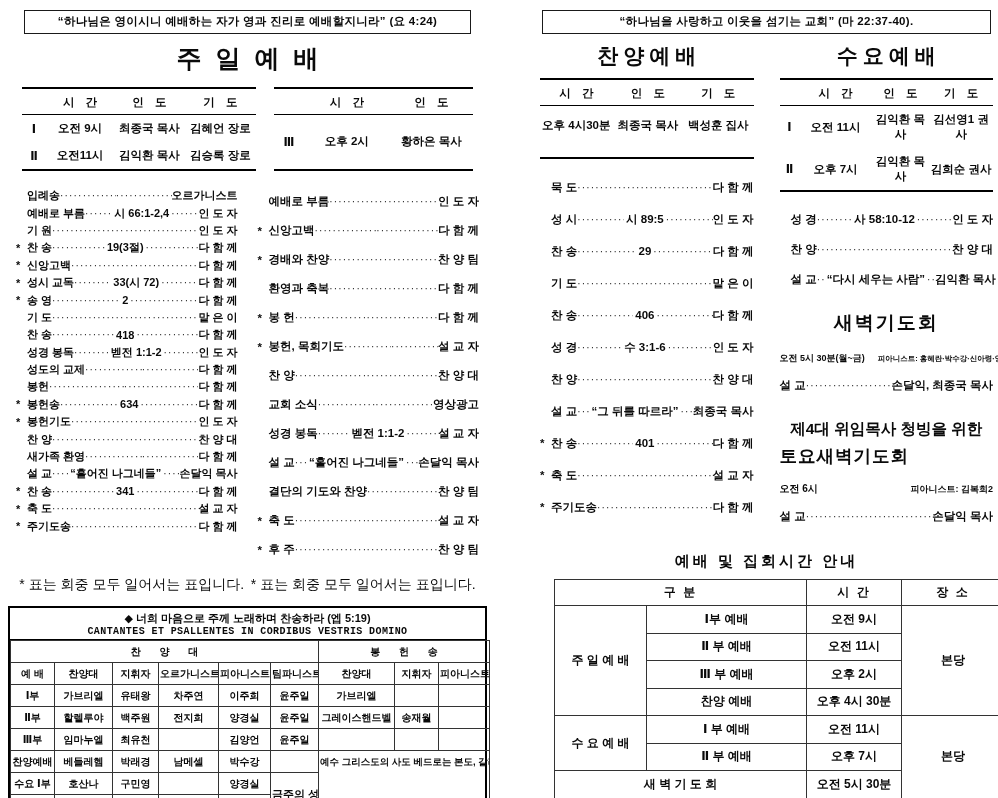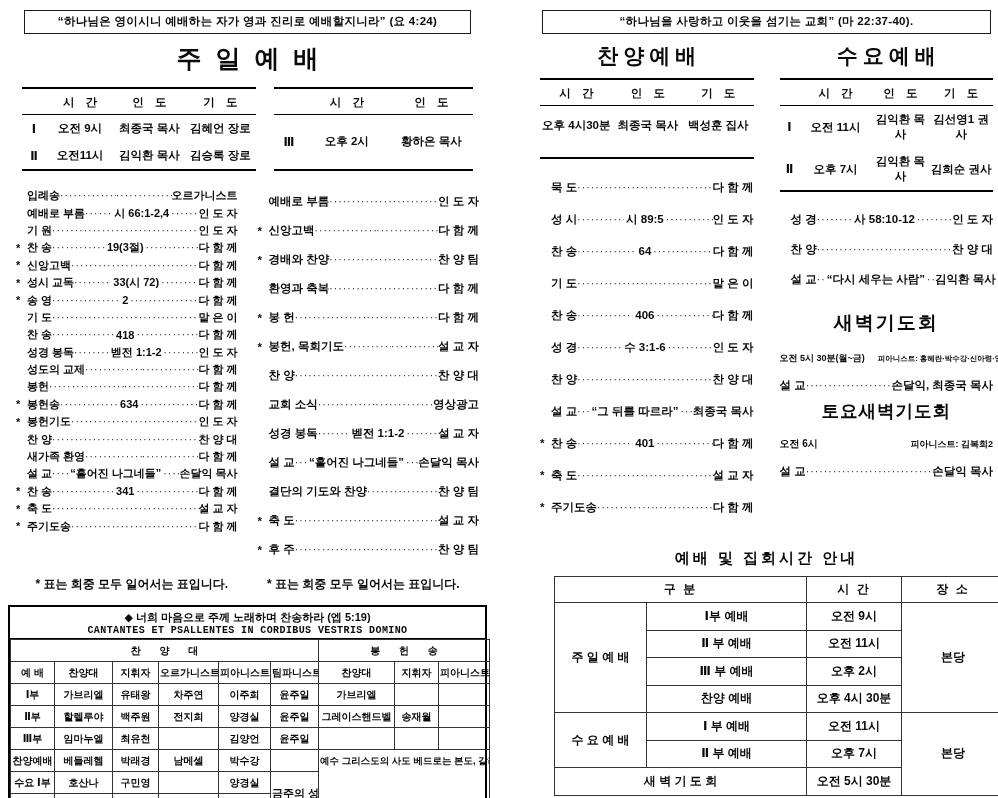--- a/index.html
+++ b/index.html
@@ -57,21 +57,21 @@
   .olabel { flex:none; white-space:pre; }
   .dots {
     flex:1 1 0; min-width:8px; overflow:hidden; white-space:nowrap;
     font-weight:400; font-size:10px; color:#1a1a1a; letter-spacing:1.2px;
   }
   .dots::after { content:"······························································································································"; }
   .omid { flex:none; white-space:pre; padding:0 2px; }
   .owho { flex:none; white-space:pre; }
 
   .footnotes { display:flex; margin:12px 8px 0; }
-  .footnotes span { flex:1; text-align:center; font-size:12px; font-weight:700; }
+  .footnotes span { flex:1; text-align:center; font-size:14px; font-weight:400; }
 
   
   .choir-box { margin:12px 0 0; border:2px solid #000; }
   .choir-title { text-align:center; padding:3px 0 2px; border-bottom:1.5px solid #000; }
   .choir-title .ko { font-size:11px; font-weight:700; }
   .choir-title .la { font-size:10px; font-weight:700; letter-spacing:.4px;font-family:Liberation Mono, monospace; }
   table.choir { width:100%; border-collapse:collapse; font-size:10px; table-layout:fixed; }
   table.choir th, table.choir td {
     border:1px solid #333; text-align:center; padding:3.5px 1px;
     overflow:hidden; white-space:nowrap; font-weight:700;
@@ -89,21 +89,21 @@
   .pcol .sched { margin-top:8px; }
   .pcol .olist { margin-top:12px; }
 
   .dawn-title { text-align:center; font-size:19px; font-weight:800; letter-spacing:2px; margin-top:16px; }
   .dawn-info { display:flex; justify-content:flex-start; align-items:baseline; margin-top:16px; }
   .dawn-info .t { font-size:9px;  font-weight:700; white-space:nowrap; }
   .dawn-info .p { font-size:7.5px; font-weight:700; white-space:nowrap;padding-left:13px; }
   .sermon-row { margin-top:10px; height:20px; }
 
   .sat-line1 { text-align:center; font-size:15.5px; font-weight:800; margin-top:24px; }
-  .sat-line2 { text-align:center; font-size:17.5px; font-weight:800; letter-spacing:1px; margin-top:4px; }
+  .sat-line2 { font-size:17.5px; font-weight:800; letter-spacing:1px; margin-top:4px; }
   .sat-info { display:flex; justify-content:space-between; align-items:baseline; margin-top:14px; }
   .sat-info .t { font-size:10px; font-weight:700; }
   .sat-info .p { font-size:9px;  font-weight:700; }
 
   
   .times-title { text-align:center; font-size:15px; font-weight:800; letter-spacing:3px; margin-top:26px; }
   table.times {
     width:calc(100% - 30px); margin:8px 2px 0 28px;
     border-collapse:collapse; font-size:12px; font-weight:700; table-layout:fixed;
   }
@@ -632,21 +632,21 @@
               <span class="dots"></span>
               <span class="omid">시 89:5</span>
               <span class="dots"></span>
               <span class="owho">인 도 자</span>
             </div>
 
             <div class="orow">
               <span class="star"></span>
               <span class="olabel">찬 송</span>
               <span class="dots"></span>
-              <span class="omid">64</span>
+              <span class="omid">29</span>
               <span class="dots"></span>
               <span class="owho">다 함 께</span>
             </div>
 
             <div class="orow">
               <span class="star"></span>
               <span class="olabel">기 도</span>
               <span class="dots"></span>
 
               <span class="dots"></span>
@@ -789,20 +789,21 @@
             <span class="p">피아니스트: 홍혜란·박수강·신아령·양경실</span>
           </div>
           <div class="orow sermon-row">
             <span class="olabel">설 교</span>
             <span class="dots"></span>
             <span class="owho">손달익, 최종국 목사</span>
           </div>
         </div>
 
         <div>
+          <div class="sat-line1">제4대 위임목사 청빙을 위한</div>
           <div class="sat-line2">토요새벽기도회</div>
           <div class="sat-info">
             <span class="t">오전 6시</span>
             <span class="p">피아니스트: 김복희2</span>
           </div>
           <div class="orow sermon-row">
             <span class="olabel">설 교</span>
             <span class="dots"></span>
             <span class="owho">손달익 목사</span>
           </div>

